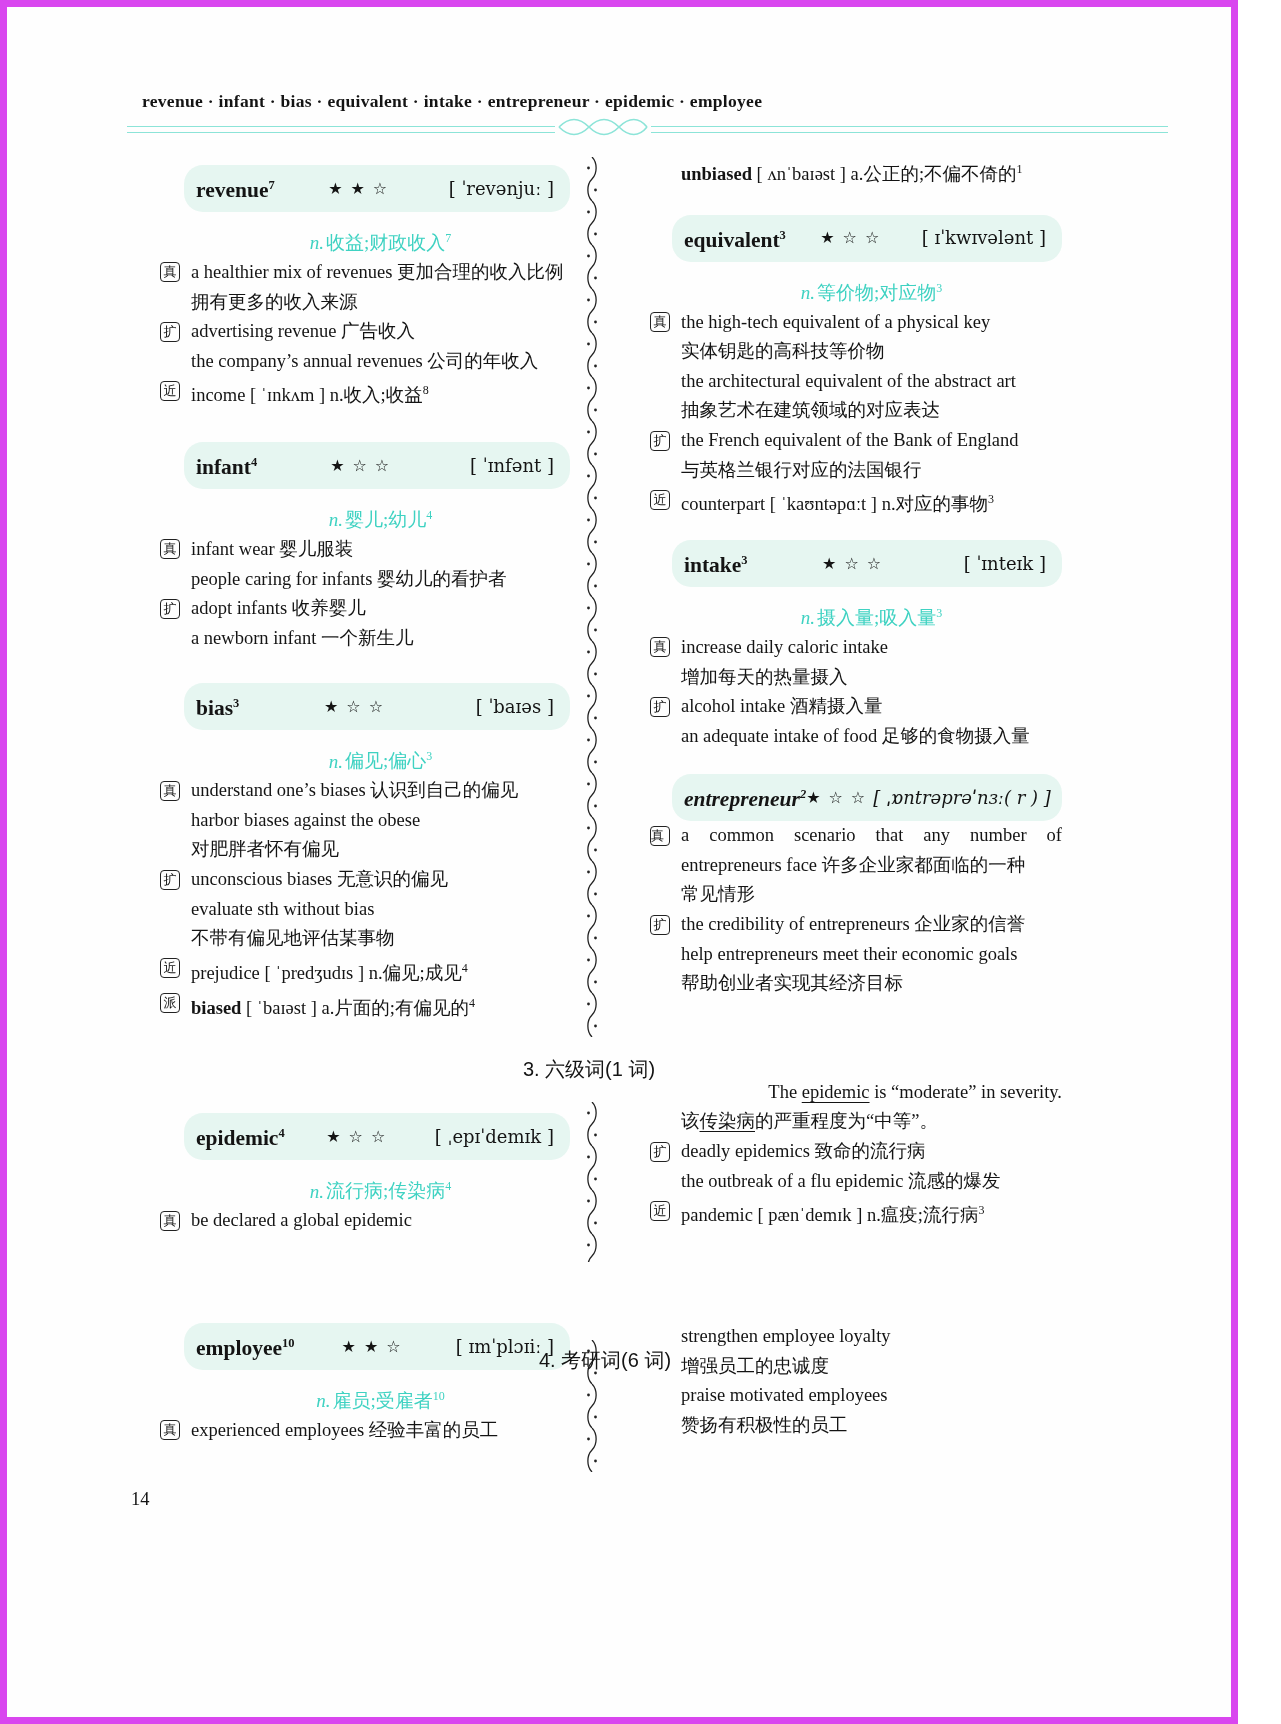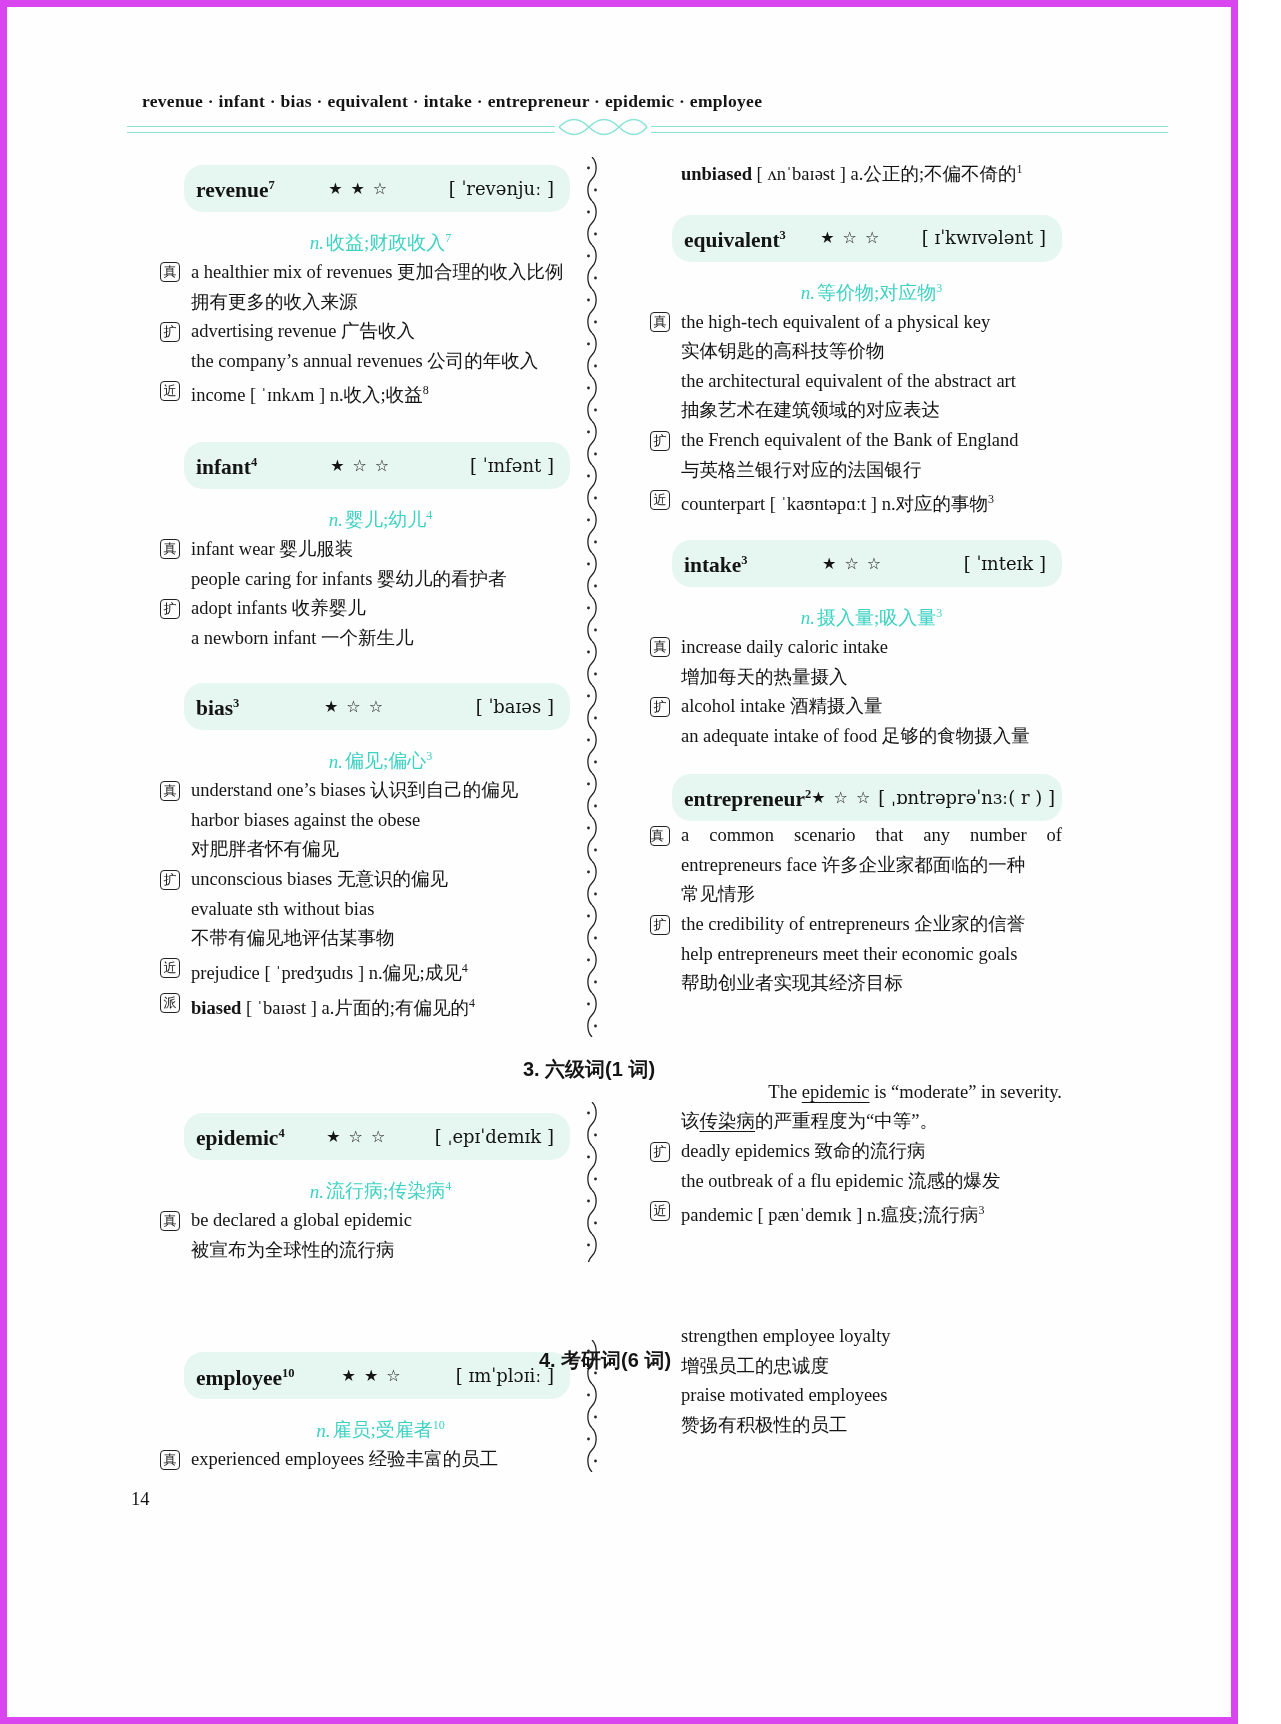--- a/index.html
+++ b/index.html
@@ -46,27 +46,27 @@
     font-family:"Liberation Sans","DejaVu Sans",sans-serif;
     font-size:13px; line-height:17px; text-align:center;
   }
   .u { text-decoration:underline; text-underline-offset:4px; }
   .justify { text-align:justify; text-align-last:justify; }
 
   .block-pad-10 { margin-top:10px; }
   .mt-31 { margin-top:31px; } .mt-30 { margin-top:30px; }
   .mt-90 { margin-top:90px; } .mt-87 { margin-top:87px; }
   .mt-25 { margin-top:25px; } .mt-20 { margin-top:20px; }
-  .mt-23 { margin-top:23px; } .mt-79 { margin-top:79px;text-align:right; }
+  .mt-23 { margin-top:23px;font-style:italic; } .mt-79 { margin-top:79px;text-align:right; }
   .mt-91 { margin-top:91px; }
 
   .section {
     position:absolute; left:582px; transform:translateX(-50%);
     font-family:"Liberation Sans","DejaVu Sans",sans-serif;
-    font-weight:bold; font-size:20px; white-space:nowrap;
+    font-weight:normal; font-size:20px; white-space:nowrap;
   }
   .sec3 { top:1049px; } .sec4 { top:1340px;margin-left:16px; }
 
   .pagenum { position:absolute; left:124px; top:1482px; font-size:18.5px; }
 
   .divider { position:absolute; left:578px; width:14px; }
   .div1 { top:150px; } .div2 { top:1095px; } .div3 { top:1333px; }
 </style>
 </head>
 <body>
@@ -163,21 +163,20 @@
     <div class="row"><span class="tag">近</span><span>prejudice [ ˈpredʒudɪs ] n.偏见;成见</span><sup>4</sup></div>
     <div class="row"><span class="tag">派</span><b>biased</b><span> [ ˈbaɪəst ] a.片面的;有偏见的</span><sup>4</sup></div>
 
     <div class="pill mt-90">
       <span class="word"><span>epidemic</span><sup>4</sup></span>
       <span class="stars">★☆☆</span>
       <span class="ipa">[ ˌepɪˈdemɪk ]</span>
     </div>
     <div class="def"><i>n.</i><span>流行病;传染病</span><sup>4</sup></div>
     <div class="row"><span class="tag">真</span><span>be declared a global epidemic</span></div>
-    <div class="row"><span>被宣布为全球性的流行病</span></div>
 
     <div class="pill mt-87">
       <span class="word"><span>employee</span><sup>10</sup></span>
       <span class="stars">★★☆</span>
       <span class="ipa">[ ɪmˈplɔɪiː ]</span>
     </div>
     <div class="def"><i>n.</i><span>雇员;受雇者</span><sup>10</sup></div>
     <div class="row"><span class="tag">真</span><span>experienced employees 经验丰富的员工</span></div>
   </div>
 

